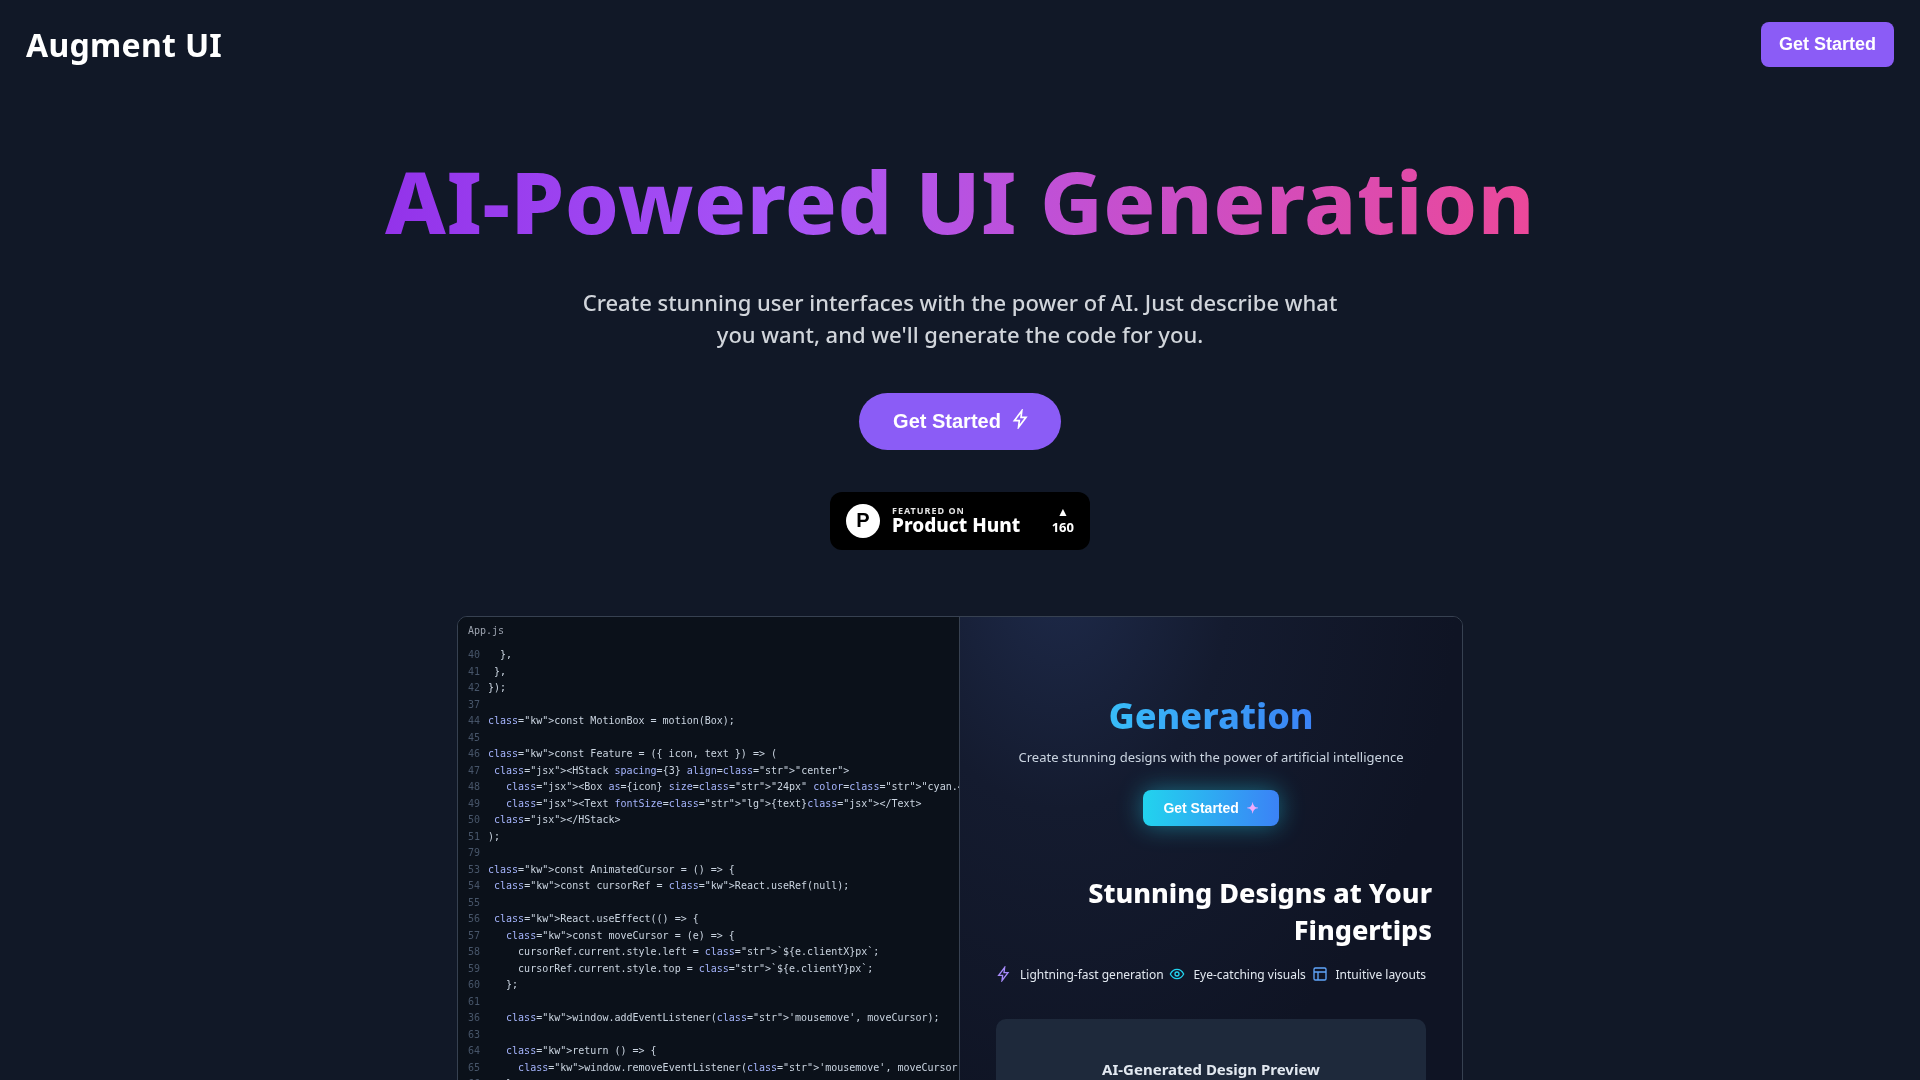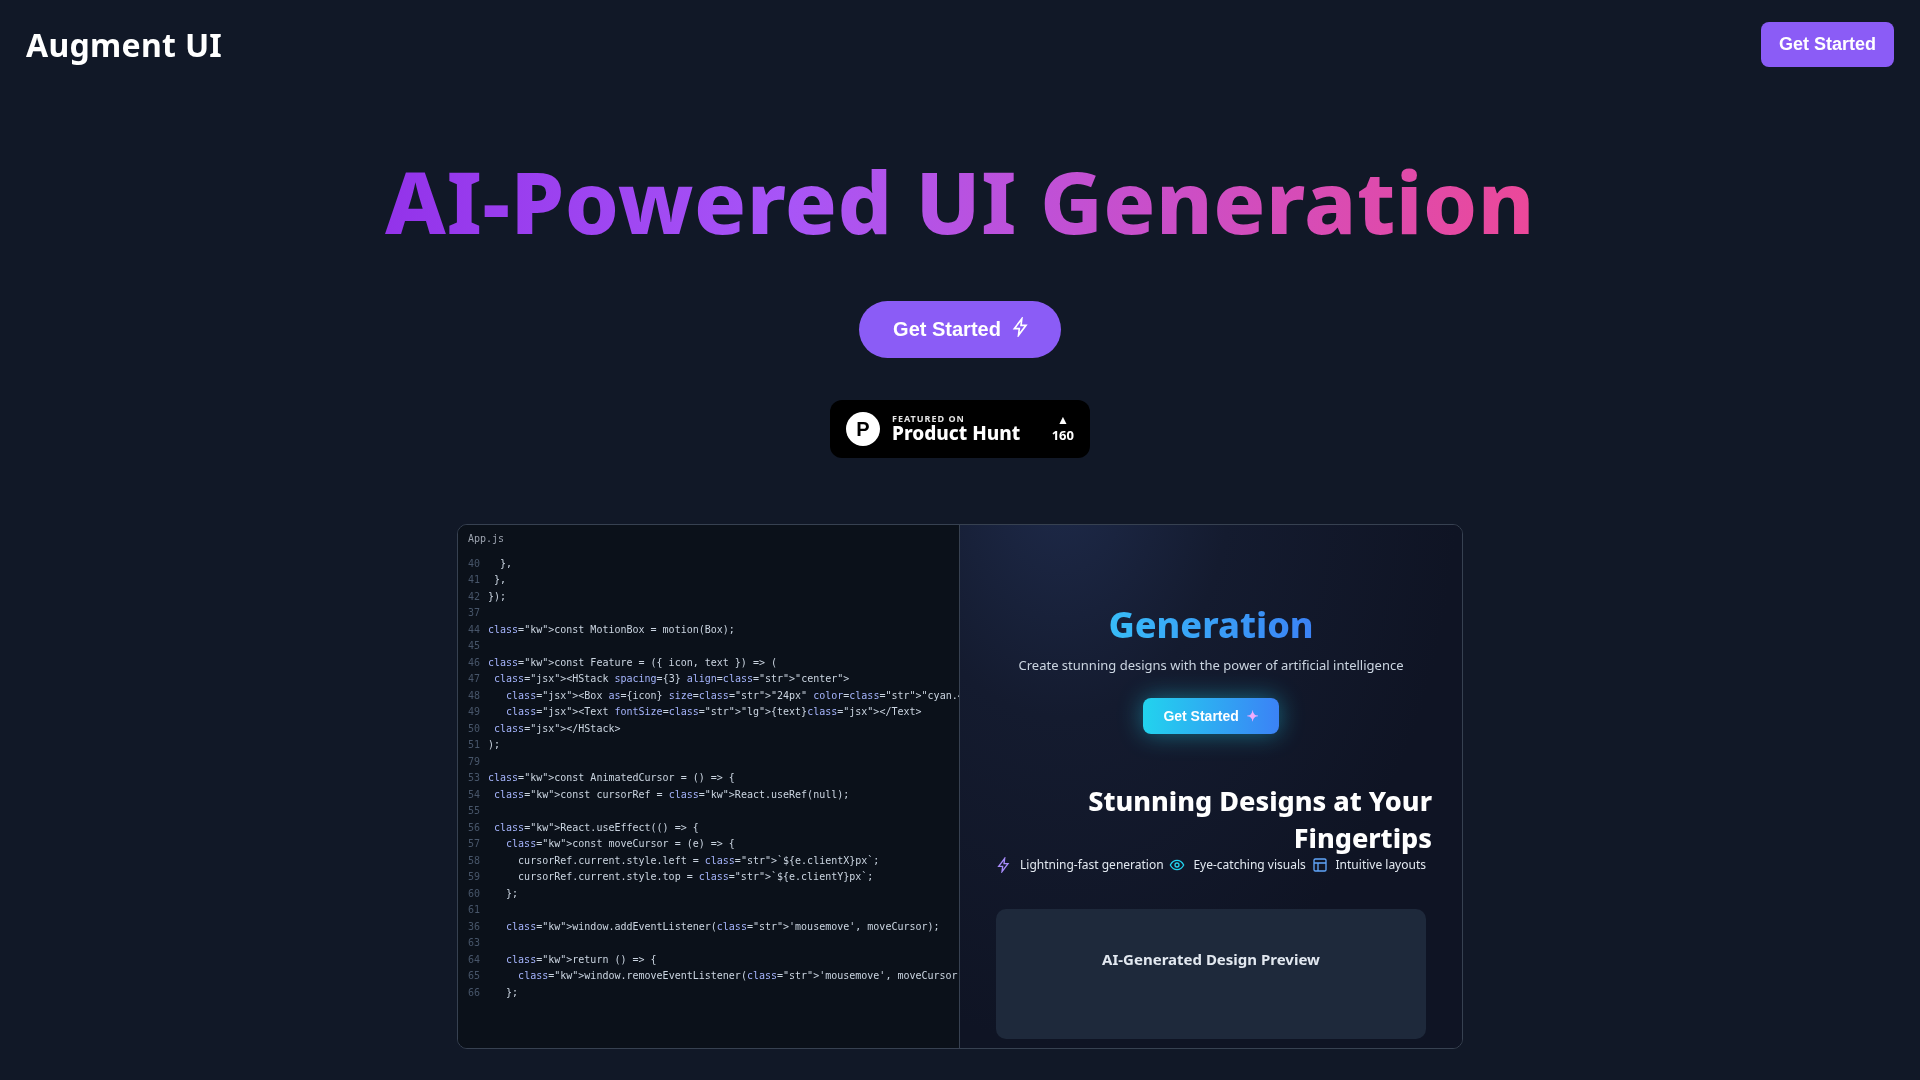--- a/index.html
+++ b/index.html
@@ -182,20 +182,21 @@
   }
   .dot{color:#f0abfc;}
   .pv-h2{
     margin-top:48px;
     font-size:27px;
     font-weight:800;
     color:#fff;
     text-align:right;
   }
   .features{
+    margin-top:18px;
     width:100%;
     display:flex;
     justify-content:space-between;
     padding:0 6px;
   }
   .feat{display:flex;align-items:center;gap:8px;font-size:12px;color:#e2e8f0;}
   .fi{width:16px;height:16px;display:inline-flex;align-items:center;justify-content:center;}
   .fi.purple{color:#a78bfa;}
   .fi.cyan{color:#22d3ee;}
   .fi.blue{color:#60a5fa;}
@@ -215,20 +216,21 @@
 </head>
 <body>
 
 <div class="nav">
   <div class="brand">Augment UI</div>
   <button class="btn-small">Get Started</button>
 </div>
 
 <div class="hero">
   <h1>AI-Powered UI Generation</h1>
+  <div class="sub">Create stunning user interfaces with the power of AI. Just describe what you want, and we'll generate the code for you.</div>
 
   <button class="btn-cta">
     <span>Get Started</span>
     <span>
       <svg viewBox="0 0 24 24" fill="none" stroke="currentColor" stroke-width="2">
           <path d="M13 2 4 14h6l-1 8 9-12h-6l1-8Z"></path>
         </svg>
     </span>
   </button>
 

